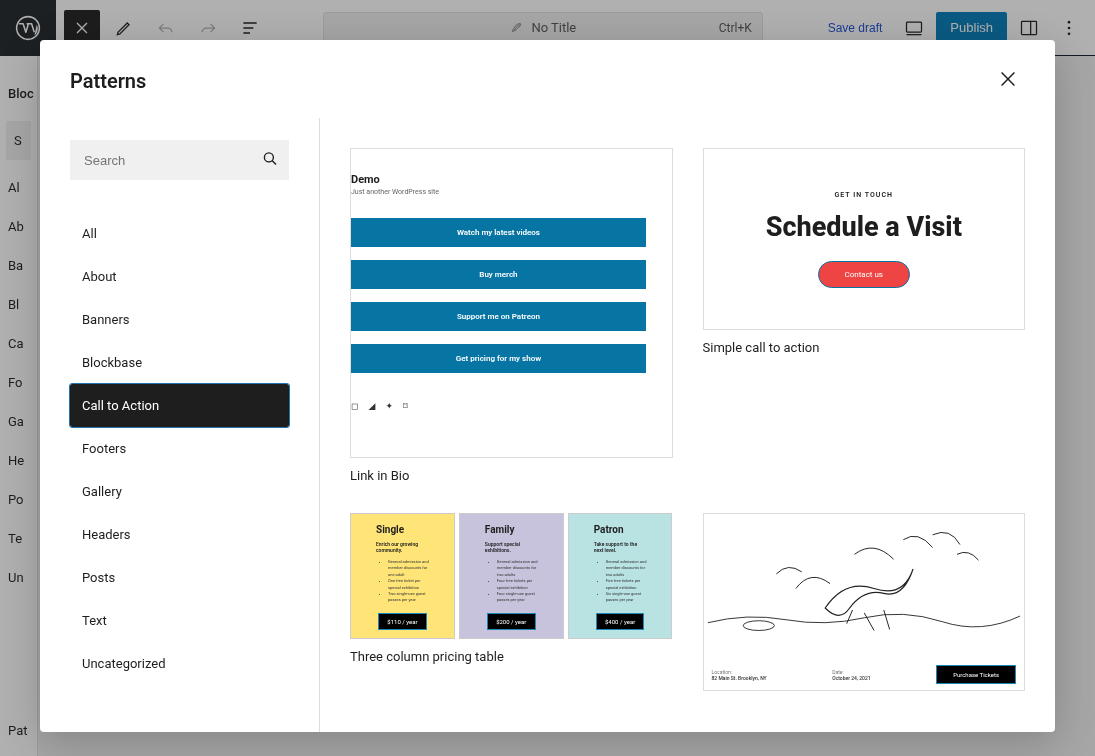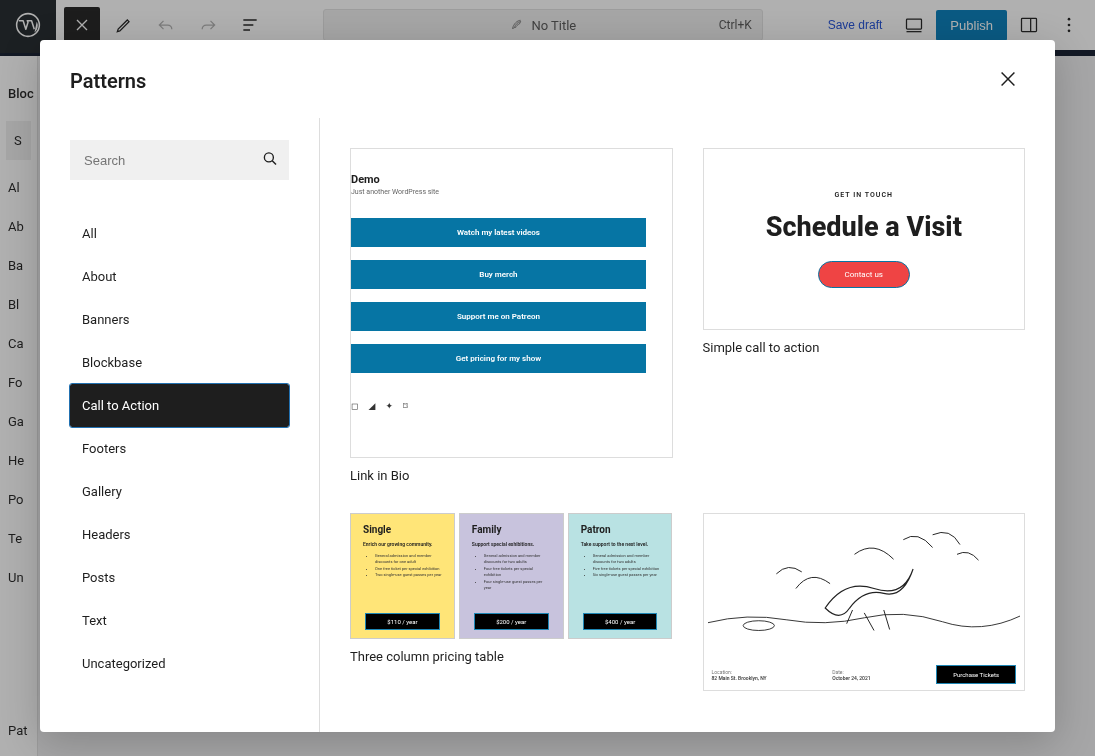--- a/index.html
+++ b/index.html
@@ -14,21 +14,21 @@
     color: #1e1e1e;
   }
 
   
   .top-bar {
     position: absolute; top: 0; left: 0; right: 0;
     height: 56px;
     background: #fff;
     display: flex;
     align-items: center;
-    border-bottom: 6px solid #0f172a;
+    border-bottom: 1px solid #0f172a;
   }
   .wp-logo {
     width: 56px; height: 56px; background: #1d2327;
     display: flex; align-items: center; justify-content: center;
   }
   .toolbar-left { display: flex; align-items: center; gap: 6px; padding-left: 8px; }
   .toolbar-btn {
     width: 36px; height: 36px; display: flex; align-items: center; justify-content: center;
     border: none; background: transparent; cursor: pointer; border-radius: 2px;
   }
@@ -136,21 +136,21 @@
   .p2 { height: 182px; align-items:center; justify-content:center;}
   .p2 .eyebrow { font-size: 7px; letter-spacing: 1px; font-weight:600;}
   .p2 .headline { font-size: 27px; font-weight: 800; margin-top: 12px;}
   .p2 .black-btn {
     background:#ef4444; color:#fff; font-size:8px; padding: 8px 26px;
     border-radius: 20px; margin-top: 18px; border:1.5px solid #0675a4;
   }
 
   
   .p3 { height: 126px; flex-direction:row; gap:4px; padding:0; border:none;}
-  .p3 .col { flex:1; padding: 10px 12px 6px; position:relative; display:flex; flex-direction:column; border:1px solid #ccc;}
+  .p3 .col { flex:1; padding: 10px 25px 6px; position:relative; display:flex; flex-direction:column; border:1px solid #ccc;}
   .p3 .col.yellow { background: #ffe578;}
   .p3 .col.purple { background: #c8c3dd;}
   .p3 .col.teal   { background: #b9e2e3;}
   .p3 .tier { font-size: 10px; font-weight: 700;}
   .p3 .tag  { font-size: 5px; font-weight:600; margin-top:6px;}
   .p3 .bullets { margin-top: 6px; font-size: 4px; color:#333; line-height:1.6; padding-left: 8px;}
   .p3 .bullets li { list-style: disc; margin-left: 4px;}
   .p3 .price { background:#000; color:#fff; font-size:6px; text-align:center; padding:4px 0; margin: auto 2px 2px; border:1px solid #1e87b5;}
 
   

